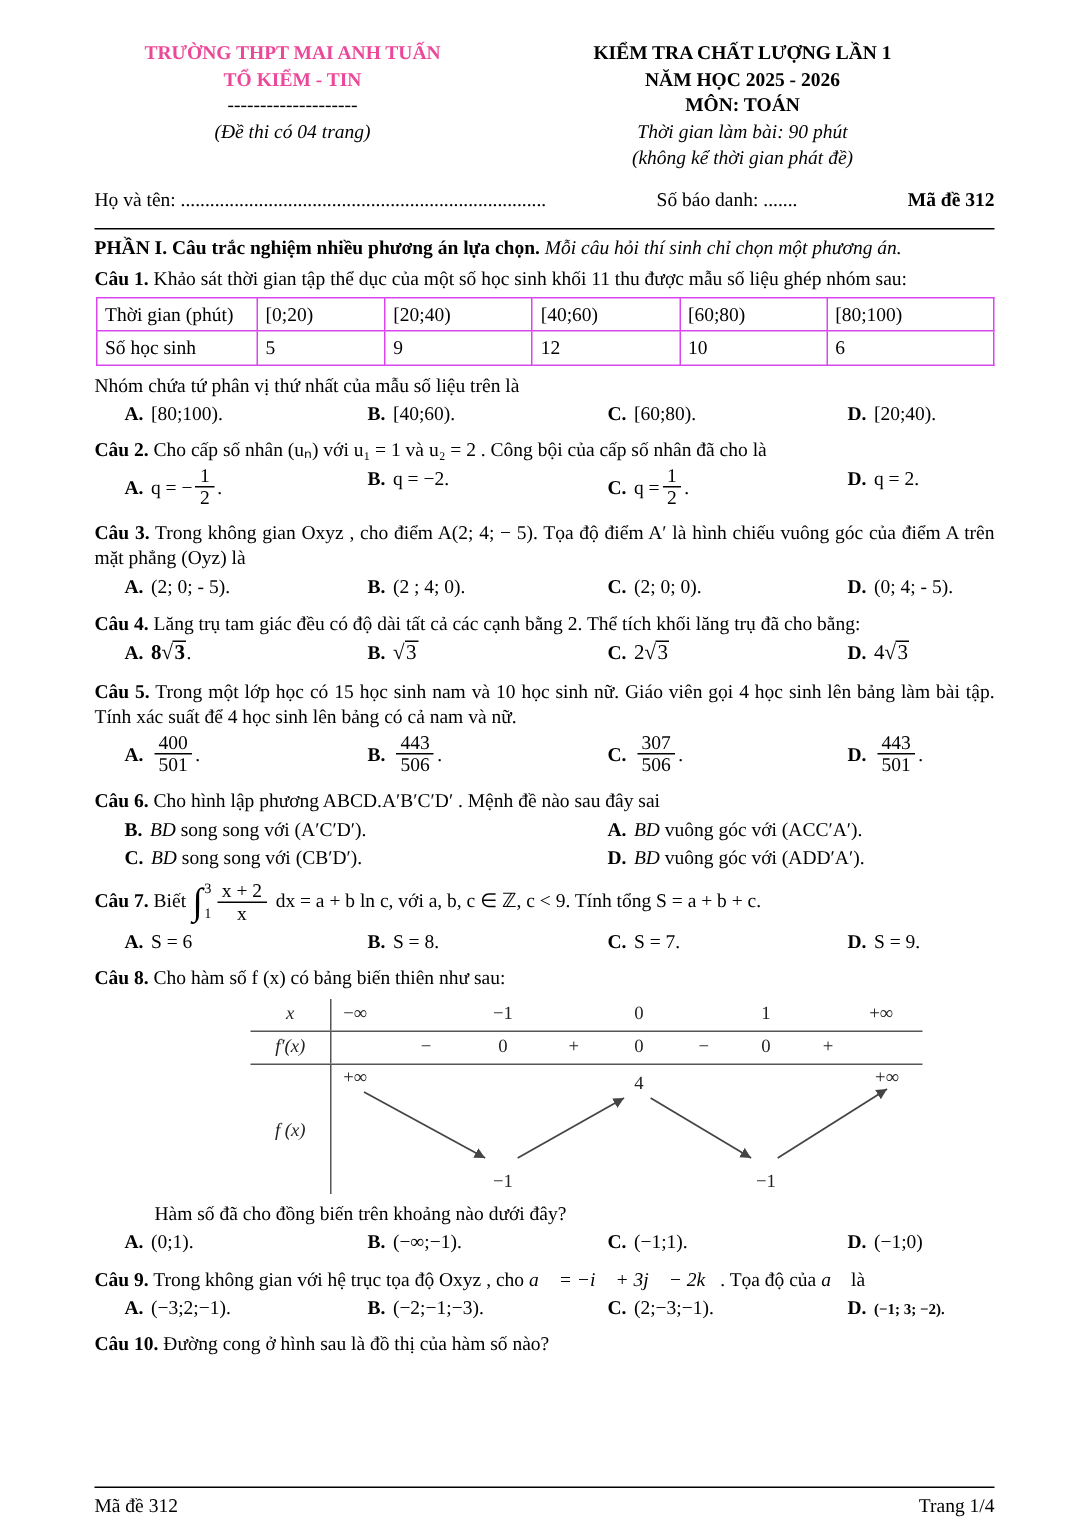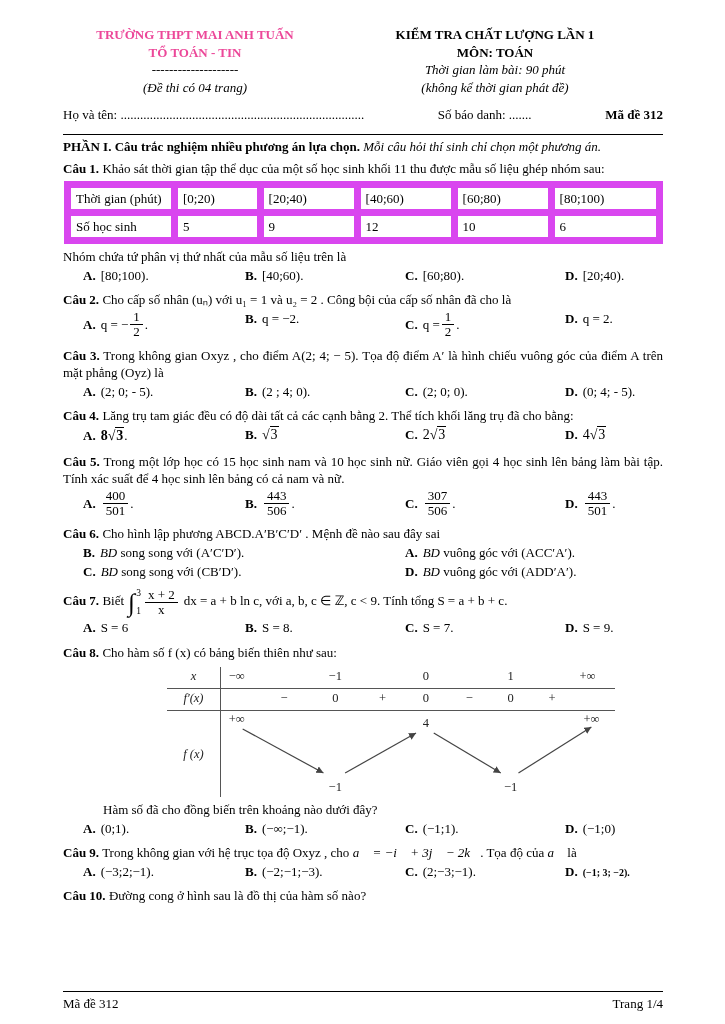--- a/index.html
+++ b/index.html
@@ -22,21 +22,21 @@
   .q{margin-bottom:5px}
   .qt{margin-bottom:2px;text-align:justify}
   .qt b{font-weight:bold}
   .opts{display:grid;padding-left:20px;margin:2px 0 2px}
   .o4{grid-template-columns:162px 160px 160px auto}
   .o2{grid-template-columns:322px auto;row-gap:2px}
   .opt{white-space:nowrap}
   .opt > b{font-weight:bold;margin-right:5px}
   
   table.qtable{border-collapse:collapse;margin:4px 0 4px 1px;width:599px}
-  .qtable td{border:7px solid #d946ef;padding:2px 5px;vertical-align:top}
+  .qtable td{border:1px solid #d946ef;padding:2px 5px;vertical-align:top}
   .qtable td.c0{width:107px}
   
   .frac{display:inline-flex;flex-direction:column;align-items:center;vertical-align:-35%;line-height:1.08;margin:0 2px;text-align:center}
   .frac .fn{border-bottom:1px solid #000;padding:0 3px}
   .frac .fd{padding:0 3px}
   .optfrac{display:inline-flex;align-items:center}
   
   .rad{font-size:14px}
   .sqa{border-top:1px solid #000;padding:0 1px;font-size:14px}
   .boldopt{font-weight:bold;font-size:14.5px}
@@ -63,26 +63,27 @@
   .footer{margin-top:auto;border-top:1.4px solid #000;display:flex;justify-content:space-between;padding-top:3px}
 </style>
 </head>
 <body>
 
 <div class="page">
 
   <div class="header">
     <div class="hleft">
       <div class="bold red">TRƯỜNG THPT MAI ANH TUẤN</div>
-      <div class="bold red">TỔ TOÁN - TIN</div>
+      <div class="bold red">TỔ KIỂM - TIN</div>
       <div>--------------------</div>
       <div class="it">(Đề thi có 04  trang)</div>
     </div>
     <div class="hright">
       <div class="bold">KIỂM TRA CHẤT LƯỢNG LẦN 1</div>
+      <div class="bold">NĂM HỌC 2025 - 2026</div>
       <div class="bold">MÔN: TOÁN</div>
       <div class="it">Thời gian làm bài: 90 phút</div>
       <div class="it">(không kể thời gian phát đề)</div>
     </div>
   </div>
 
   <div class="inforow">
     <span>Họ và tên: ...........................................................................</span>
     <span>Số báo danh: .......</span>
     <b>Mã đề 312</b>

